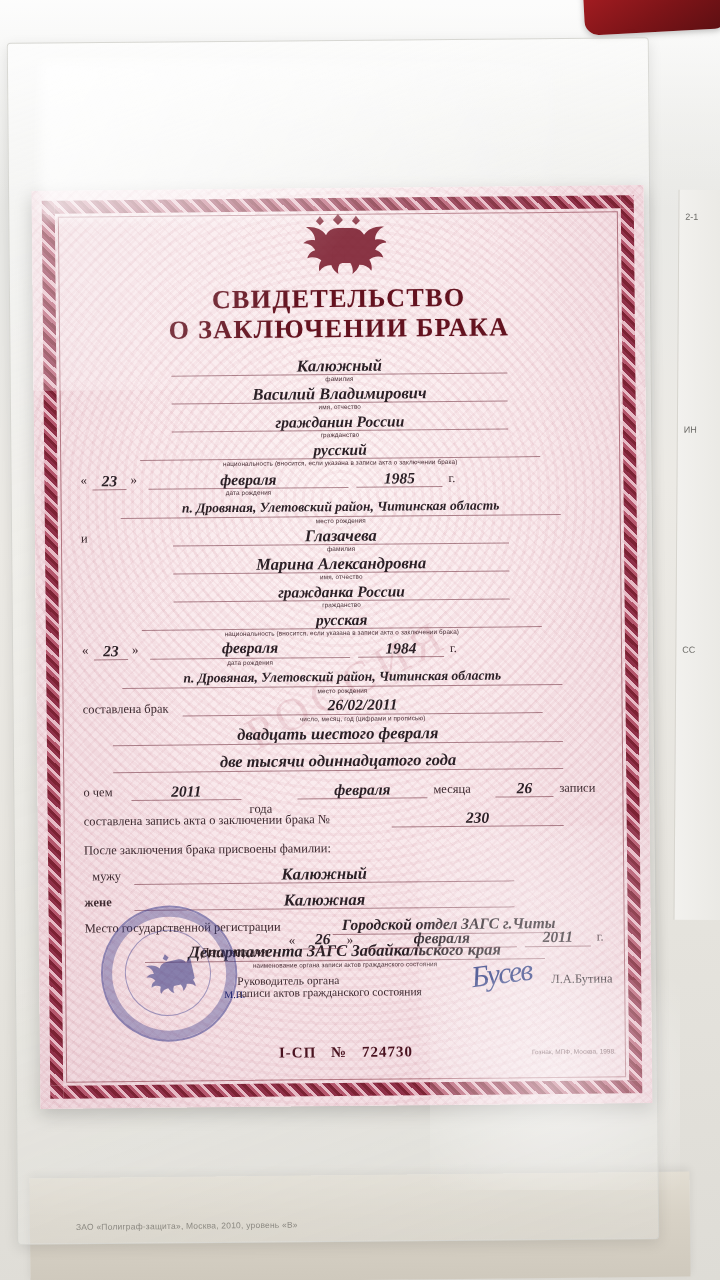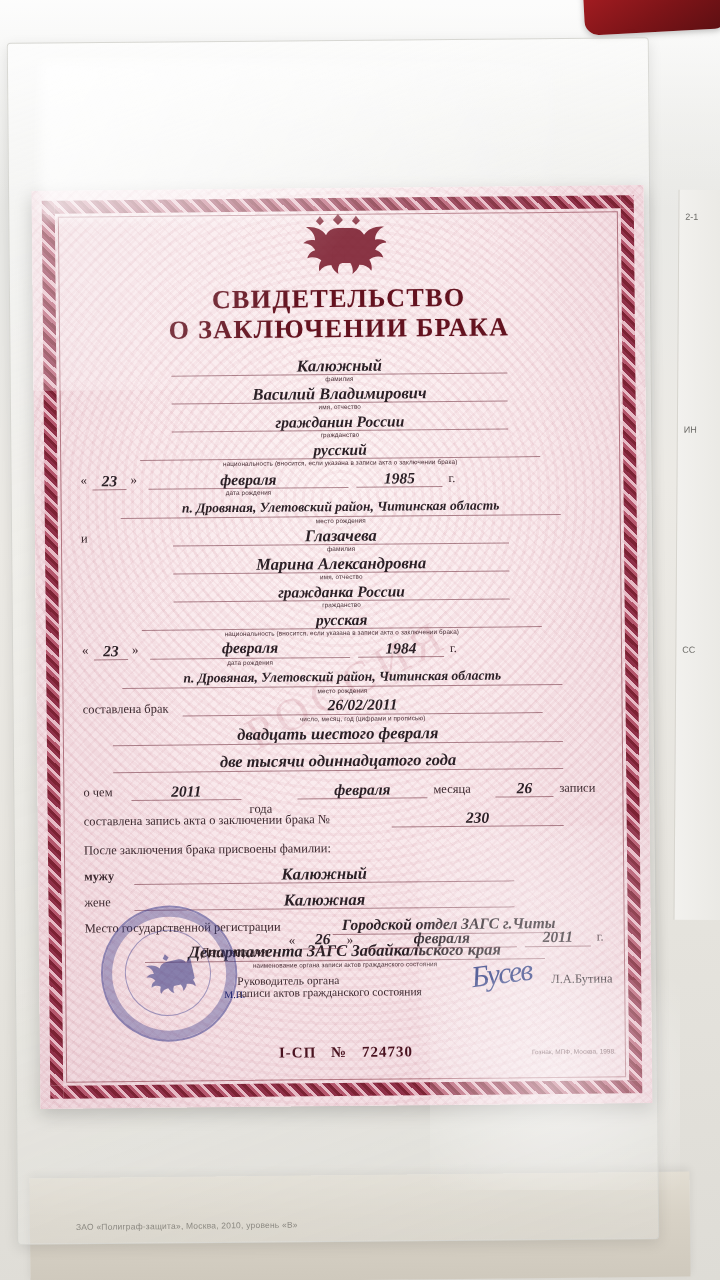--- a/index.html
+++ b/index.html
@@ -465,27 +465,27 @@
         <div class="lead" style="left:0px; top:6px;">составлена запись акта о заключении брака №</div>
         <div class="line" style="left:308px; top:21px; width:172px;"></div>
         <div class="val" style="left:308px; top:4px; width:172px;">230</div>
       </div>
 
       <div class="row" style="height:24px;">
         <div class="lead" style="left:0px; top:4px;">После заключения брака присвоены фамилии:</div>
       </div>
 
       <div class="row" style="height:25px;">
-        <div class="lead" style="left:0px; top:5px;font-weight:bold;">мужу</div>
+        <div class="lead" style="left:8px; top:5px;">мужу</div>
         <div class="line" style="left:50px; top:20px; width:380px;"></div>
         <div class="val lg" style="left:50px; top:2px; width:380px;">Калюжный</div>
       </div>
 
       <div class="row" style="height:25px;">
-        <div class="lead" style="left:0px; top:5px;">жене</div>
+        <div class="lead" style="left:0px; top:5px;font-weight:bold;">жене</div>
         <div class="line" style="left:50px; top:20px; width:380px;"></div>
         <div class="val lg" style="left:50px; top:2px; width:380px;">Калюжная</div>
       </div>
 
       <div class="row" style="height:25px;">
         <div class="lead" style="left:0px; top:5px;">Место государственной регистрации</div>
         <div class="line" style="left:248px; top:20px; width:232px;"></div>
         <div class="val" style="left:248px; top:2px; width:232px;">Городской отдел ЗАГС г.Читы</div>
       </div>
 

